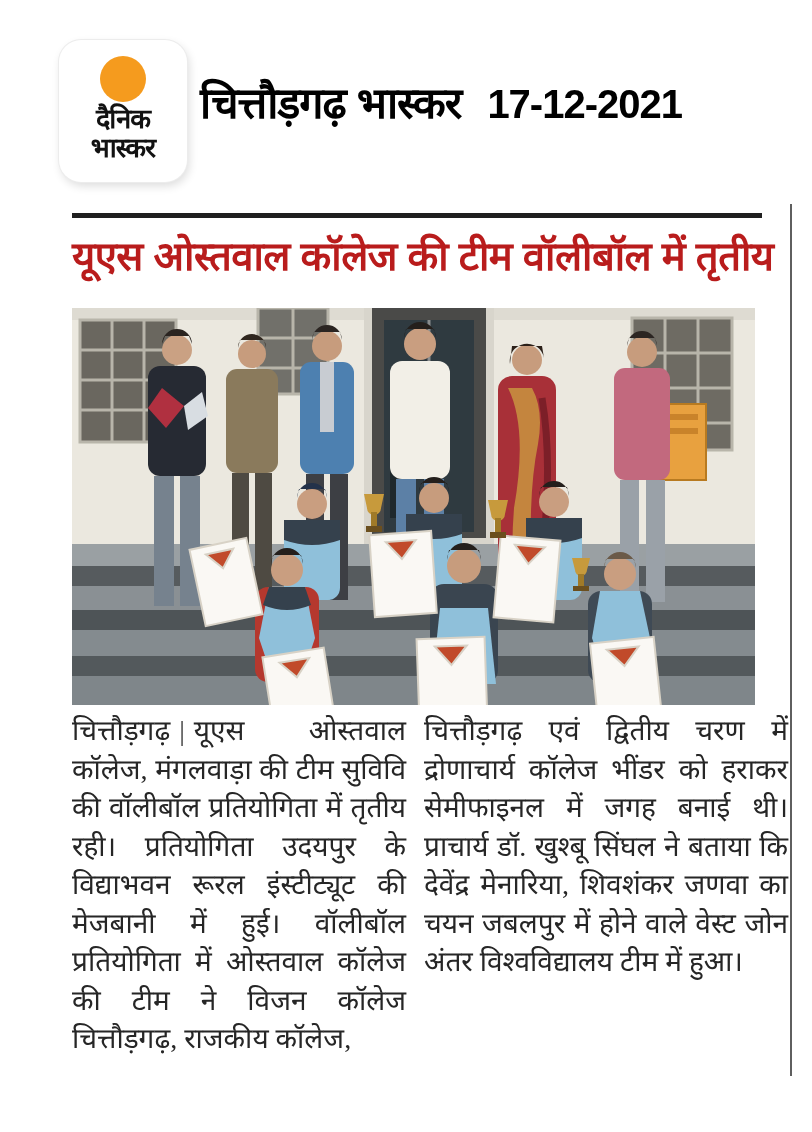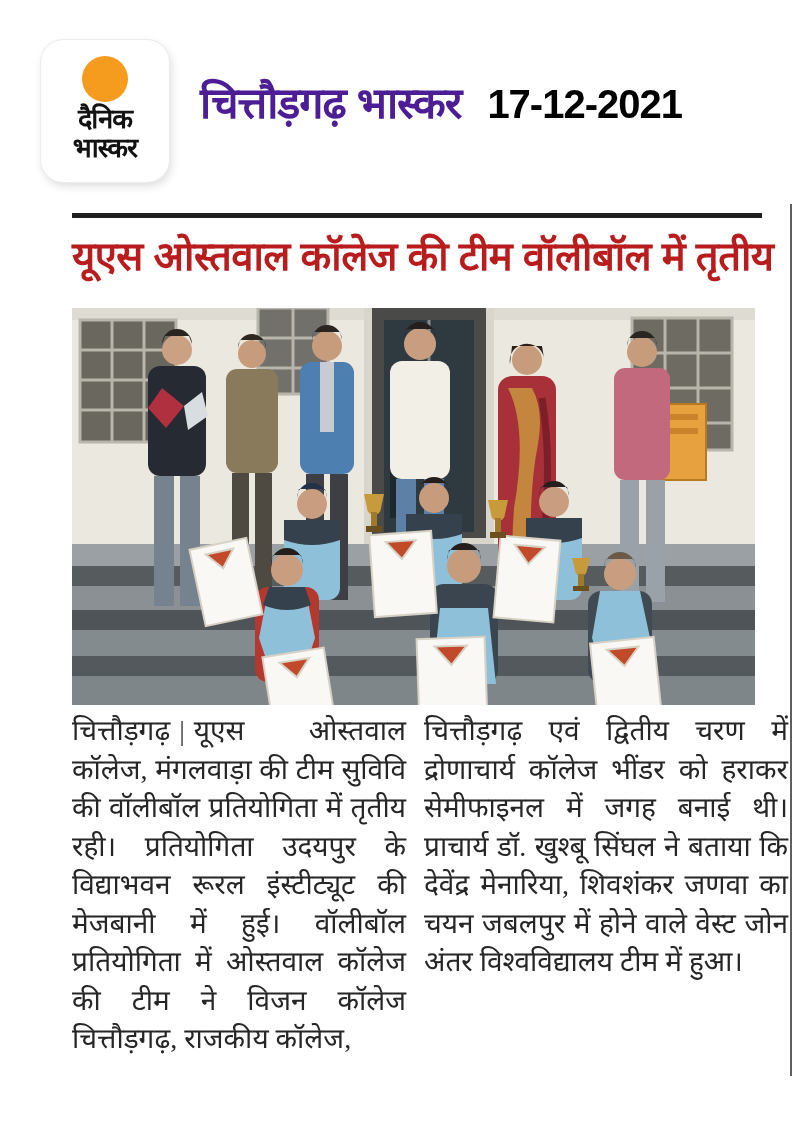--- a/index.html
+++ b/index.html
@@ -1,20 +1,20 @@
 <!DOCTYPE html>
 <html lang="hi"><head>
 <meta charset="utf-8">
 <style>
   html,body{margin:0;padding:0;}
   body{background:#ffffff;font-family:"Liberation Sans","DejaVu Sans",sans-serif;}
   .page{position:relative;width:812px;height:1132px;background:#ffffff;overflow:hidden;}
 
   
-  .logo{position:absolute;left:41px;top:40px;width:128px;height:142px;background:#ffffff;
+  .logo{position:absolute;left:59px;top:40px;width:128px;height:142px;background:#ffffff;
         border-radius:22px;box-shadow:0 0 0 1px #ececec,2px 4px 10px rgba(0,0,0,.14);
         display:flex;flex-direction:column;align-items:center;}
   .logo .sun{width:46px;height:46px;border-radius:50%;margin-top:16px;}
   .logo .logo-text{font-weight:700;font-size:27px;line-height:29px;color:#121212;text-align:center;margin-top:3px;letter-spacing:-1px;}
   .header-row{position:absolute;left:200px;top:72px;display:flex;align-items:baseline;gap:26px;white-space:nowrap;}
   .paper-title{font-size:43px;font-weight:700;color:#1d1d1b;letter-spacing:-1px;}
   .paper-date{font-size:40px;font-weight:700;color:#8a8a8a;letter-spacing:-1px;}
 
   
   .rule{position:absolute;left:72px;top:213px;width:690px;height:5px;background:#1f1f1f;}
@@ -44,21 +44,21 @@
 
   <div class="logo">
     <div class="sun" style="background: rgb(245, 155, 30);"></div>
     <div class="logo-text">
       <div>दैनिक</div>
       <div>भास्कर</div>
     </div>
   </div>
 
   <div class="header-row">
-    <span class="paper-title" style="color: #4c1d95;">चित्तौड़गढ़ भास्कर</span>
+    <span class="paper-title" style="color: #000000;">चित्तौड़गढ़ भास्कर</span>
     <span class="paper-date" style="color: #000000;">17-12-2021</span>
   </div>
 
   <div class="rule"></div>
   <div class="vline"></div>
 
   <div class="headline">यूएस ओस्तवाल कॉलेज की टीम वॉलीबॉल में तृतीय</div>
 
   <div class="photo" role="img" aria-label="कॉलेज भवन की सीढ़ियों पर प्रमाणपत्र एवं ट्रॉफी लिए वॉलीबॉल टीम के खिलाड़ी और स्टाफ का समूह चित्र">
     <svg width="683" height="397" viewBox="0 0 683 397" xmlns="http://www.w3.org/2000/svg">

